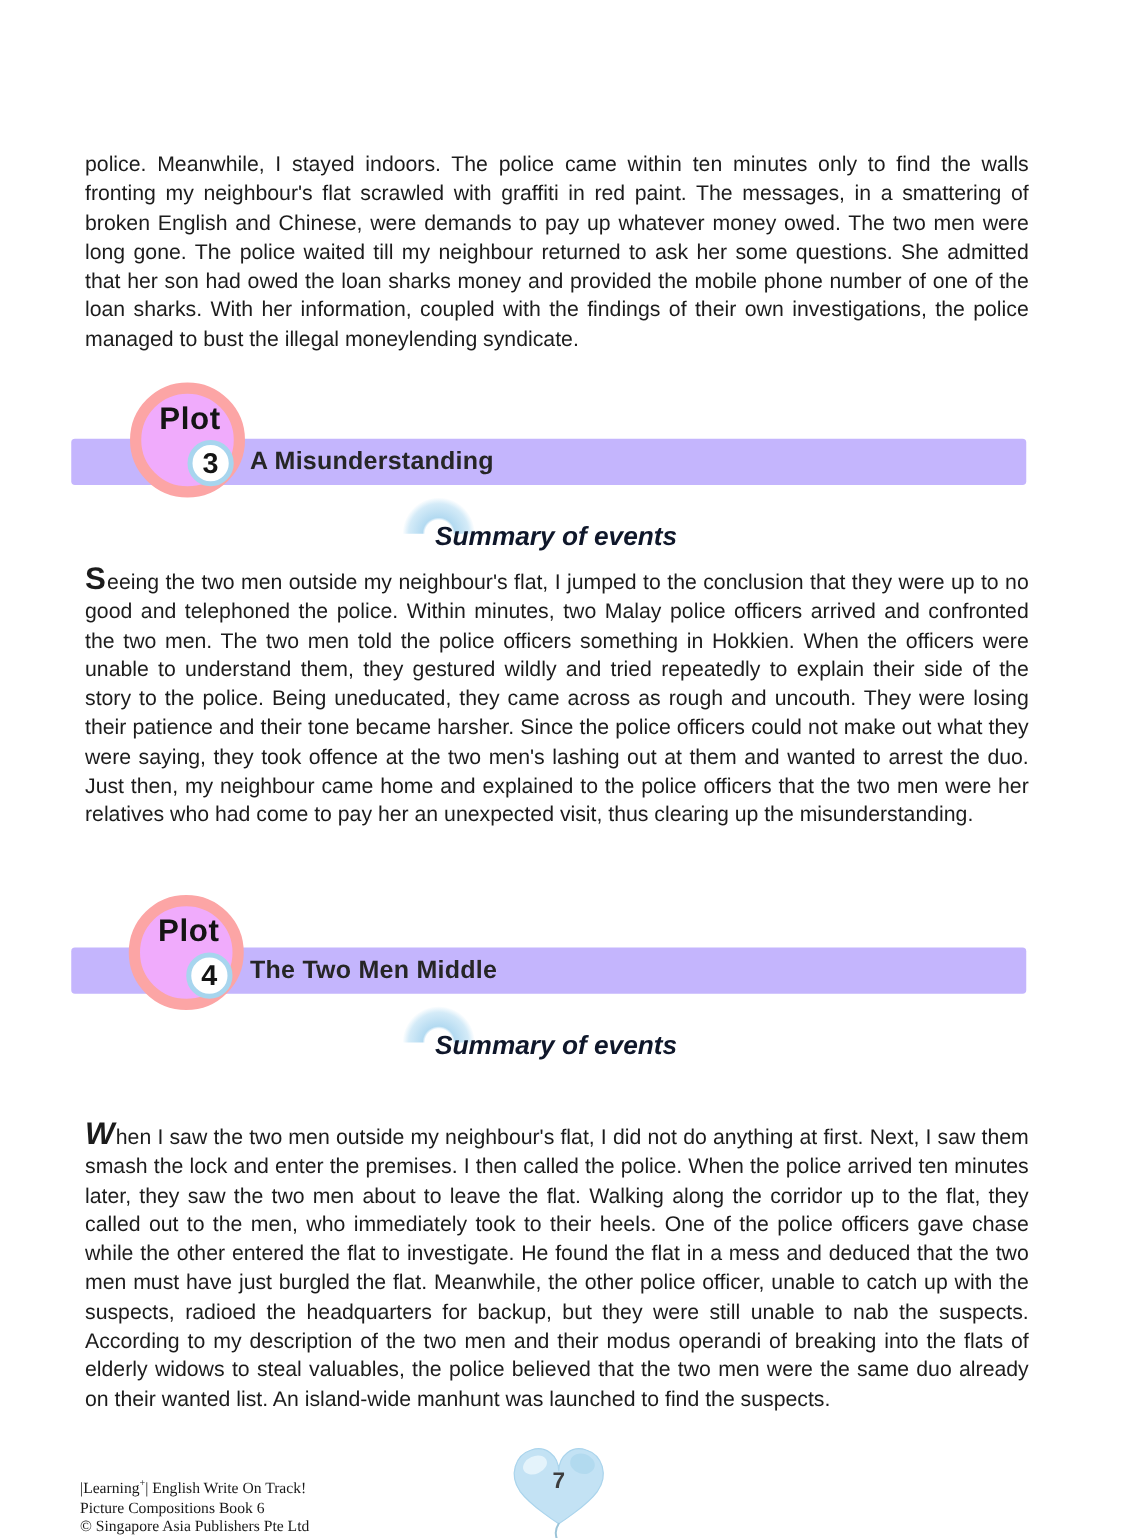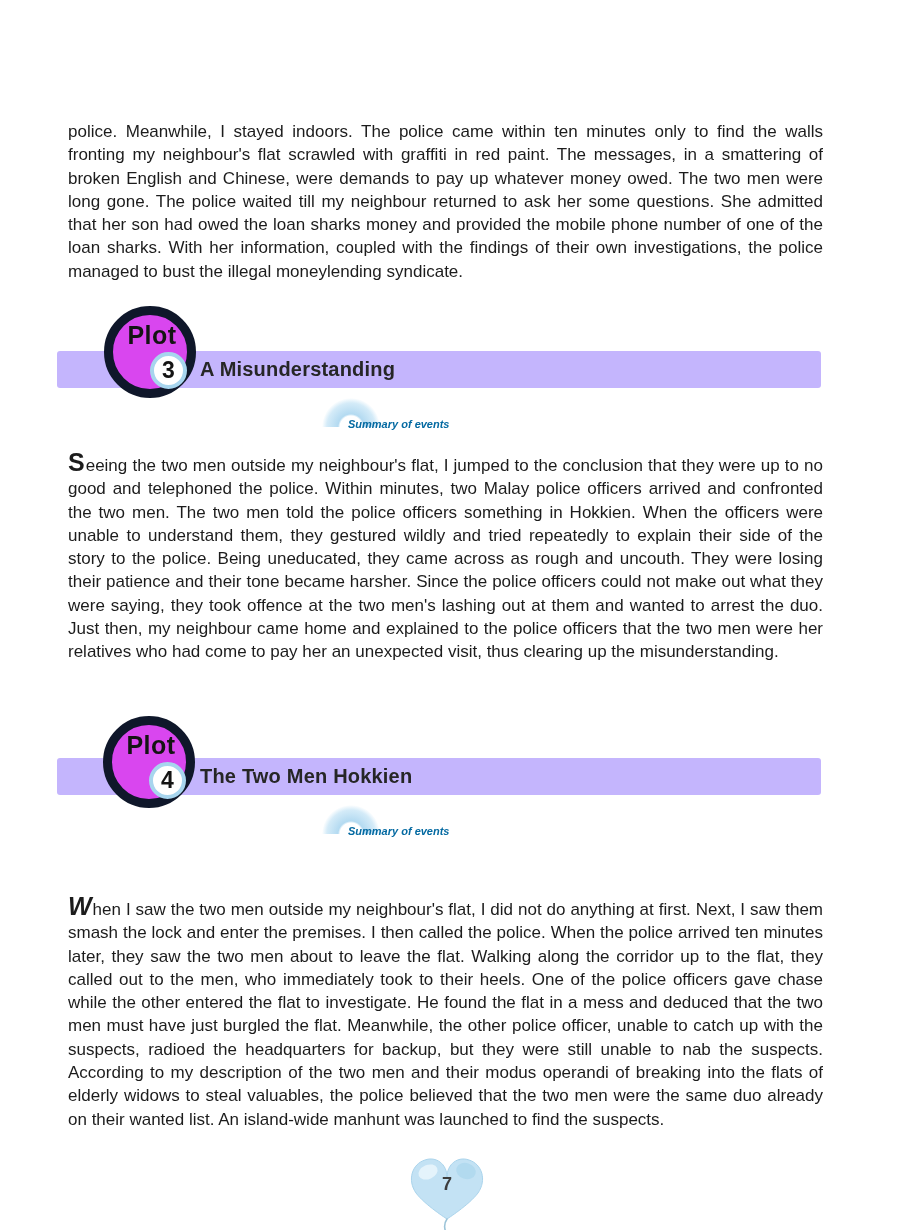--- a/index.html
+++ b/index.html
@@ -56,23 +56,23 @@
     color: #262626;
     letter-spacing: 0.2px;
     white-space: nowrap;
   }
 
   
   .plot-badge {
     position: absolute;
     width: 92px;
     height: 92px;
-    border: 9px solid #0f172a;
+    border: 9px solid #fca5a5;
     border-radius: 50%;
-    background: #d946ef;
+    background: #f0abfc;
   }
   .badge-3 { left: 104px; top: 271px; }
   .badge-4 { left: 103px; top: 681px; }
   .plot-word {
     position: absolute;
     top: 6px;
     left: -4px;
     right: -8px;
     text-align: center;
     font-size: 25px;
@@ -108,24 +108,24 @@
     height: 29px;
     border-radius: 58px 58px 0 0;
     background: radial-gradient(circle at 50% 100%,
       rgba(255,255,255,0) 11px, #b3daf1 13px,
       #d4ebf8 24px, rgba(255,255,255,0) 29px);
   }
   .summary-text {
     position: absolute;
     left: 26px;
     top: 20px;
-    font-size: 11px;
+    font-size: 21px;
     font-weight: 700;
     font-style: italic;
-    color: #0369a1;
+    color: #0f172a;
     white-space: nowrap;
   }
 
   
   .footer-left {
     position: absolute;
     left: 64px;
     top: 1144px;
     font-family: "Liberation Serif", serif;
     font-size: 12.5px;
@@ -170,32 +170,37 @@
     <span class="plot-word">Plot</span>
     <span class="plot-num">3</span>
   </div>
   <div class="summary sum-3">
     <span class="arc"></span>
     <span class="summary-text">Summary of events</span>
   </div>
   <p class="para body-3"><span class="dropcap">S</span><span>eeing the two men outside my neighbour's flat, I jumped to the conclusion that they were up to no good and telephoned the police. Within minutes, two Malay police officers arrived and confronted the two men. The two men told the police officers something in Hokkien. When the officers were unable to understand them, they gestured wildly and tried repeatedly to explain their side of the story to the police. Being uneducated, they came across as rough and uncouth. They were losing their patience and their tone became harsher. Since the police officers could not make out what they were saying, they took offence at the two men's lashing out at them and wanted to arrest the duo. Just then, my neighbour came home and explained to the police officers that the two men were her relatives who had come to pay her an unexpected visit, thus clearing up the misunderstanding.</span></p>
 
   <div class="plot-bar bar-4">
-    <span class="plot-title">The Two Men Hokkien</span>
+    <span class="plot-title">The Two Men Middle</span>
   </div>
   <div class="plot-badge badge-4">
     <span class="plot-word">Plot</span>
     <span class="plot-num">4</span>
   </div>
   <div class="summary sum-4">
     <span class="arc"></span>
     <span class="summary-text">Summary of events</span>
   </div>
   <p class="para body-4"><span class="dropcap">W</span><span>hen I saw the two men outside my neighbour's flat, I did not do anything at first. Next, I saw them smash the lock and enter the premises. I then called the police. When the police arrived ten minutes later, they saw the two men about to leave the flat. Walking along the corridor up to the flat, they called out to the men, who immediately took to their heels. One of the police officers gave chase while the other entered the flat to investigate. He found the flat in a mess and deduced that the two men must have just burgled the flat. Meanwhile, the other police officer, unable to catch up with the suspects, radioed the headquarters for backup, but they were still unable to nab the suspects. According to my description of the two men and their modus operandi of breaking into the flats of elderly widows to steal valuables, the police believed that the two men were the same duo already on their wanted list. An island-wide manhunt was launched to find the suspects.</span></p>
 
+  <div class="footer-left">
+    <div><span>|Learning</span><sup>+</sup><span>| English Write On Track!</span></div>
+    <div>Picture Compositions Book 6</div>
+    <div>© Singapore Asia Publishers Pte Ltd</div>
+  </div>
 
   <div class="balloon-wrap">
     <svg width="140" height="112" viewBox="0 0 140 112">
       <path d="M70 24 C70 11 59 3 48 7 C35 11 30 27 39 40 C48 52 70 66 70 66 C70 66 92 52 101 40 C110 27 105 11 92 7 C81 3 70 11 70 24 Z" fill="#c3e2f4" stroke="#aad4ec" stroke-width="1"></path>
       <ellipse cx="51" cy="19" rx="10" ry="7" fill="#e4f3fb" transform="rotate(-24 51 19)"></ellipse>
       <ellipse cx="89" cy="18" rx="10" ry="8" fill="#b2daef" transform="rotate(18 89 18)"></ellipse>
       <path d="M70 66 C63 76 74 83 69 93 C65 101 73 103 68 109" fill="none" stroke="#9cc4d8" stroke-width="1.6" stroke-linecap="round"></path>
       <text x="70" y="37" text-anchor="middle" font-family="Liberation Sans, sans-serif" font-size="18" font-weight="bold" fill="#3d3d3d">7</text>
     </svg>
   </div>

